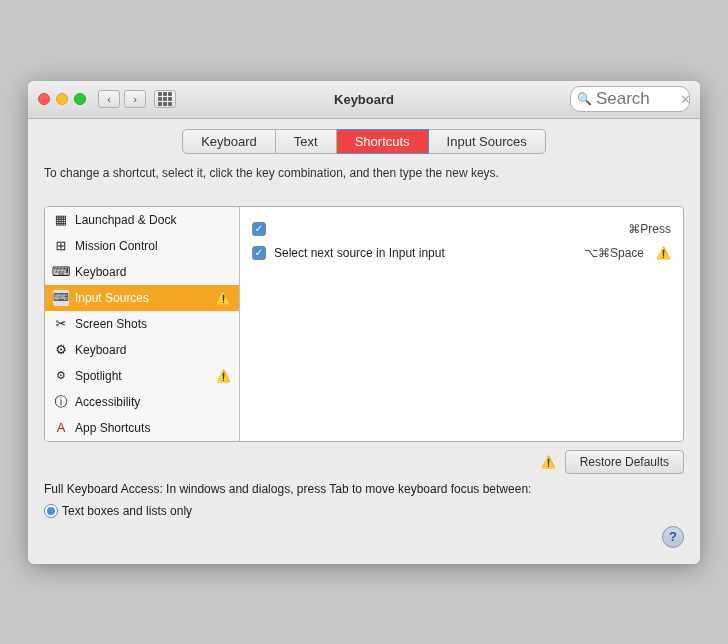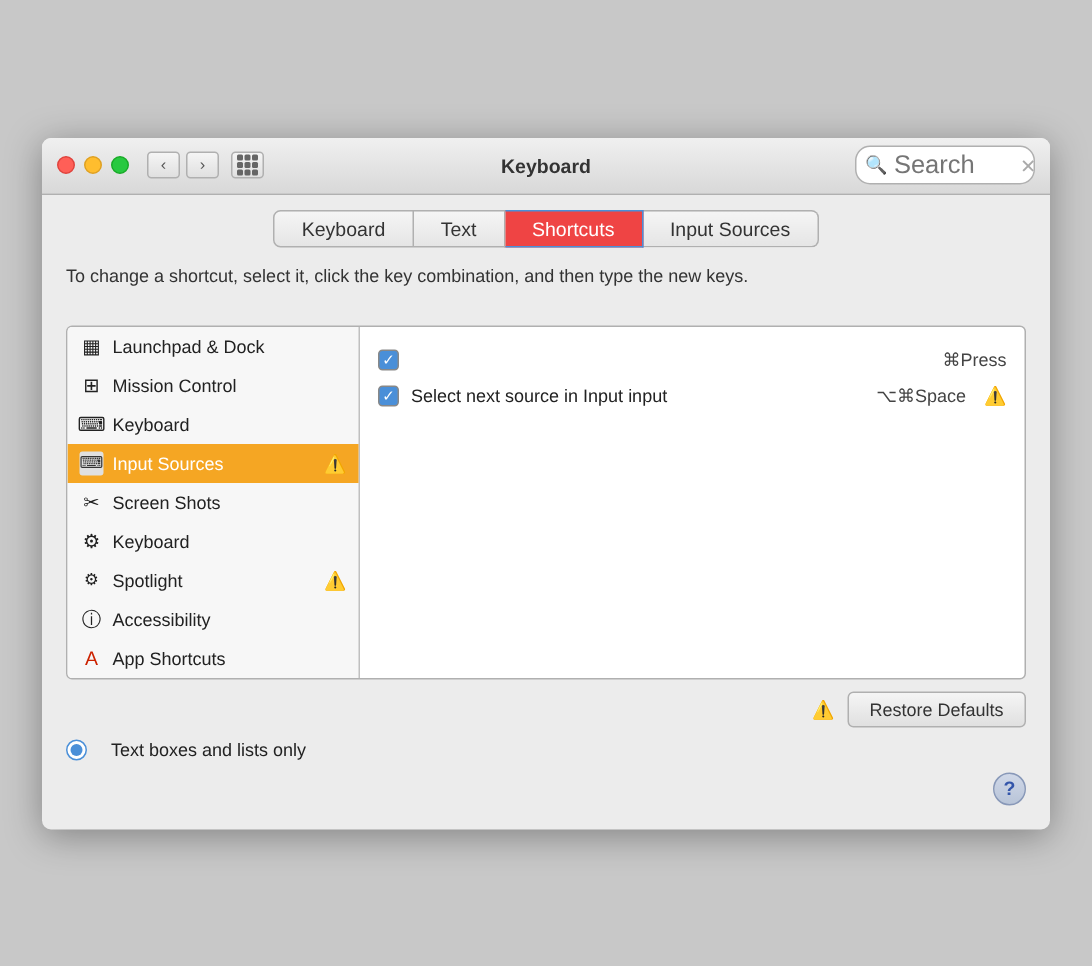--- a/index.html
+++ b/index.html
@@ -234,21 +234,21 @@
       padding: 4px 0 0 0;
     }
     .access-title {
       font-size: 12px;
       color: #222;
       margin-bottom: 8px;
     }
     .radio-row {
       display: flex;
       align-items: center;
-      gap: 16px;
+      gap: 4px;
       margin-bottom: 4px;
       font-size: 12px;
       color: #222;
     }
     .radio-btn {
       width: 14px;
       height: 14px;
       border-radius: 50%;
       border: 1px solid #888;
       background: white;
@@ -412,20 +412,21 @@
     </div>
 
     <div class="bottom-bar">
       <span class="warning-msg">
         <span>⚠️</span>
       </span>
       <button class="restore-btn">Restore Defaults</button>
     </div>
 
     <div class="access-section">
+      <p class="access-title">Full Keyboard Access: In windows and dialogs, press Tab to move keyboard focus between:</p>
       <div class="radio-row">
         <div class="radio-btn selected">
           <div class="radio-inner"></div>
         </div>
         <span>Text boxes and lists only</span>
       </div>
     </div>
 
     <div class="help-btn-row">
       <div class="help-btn">?</div>

